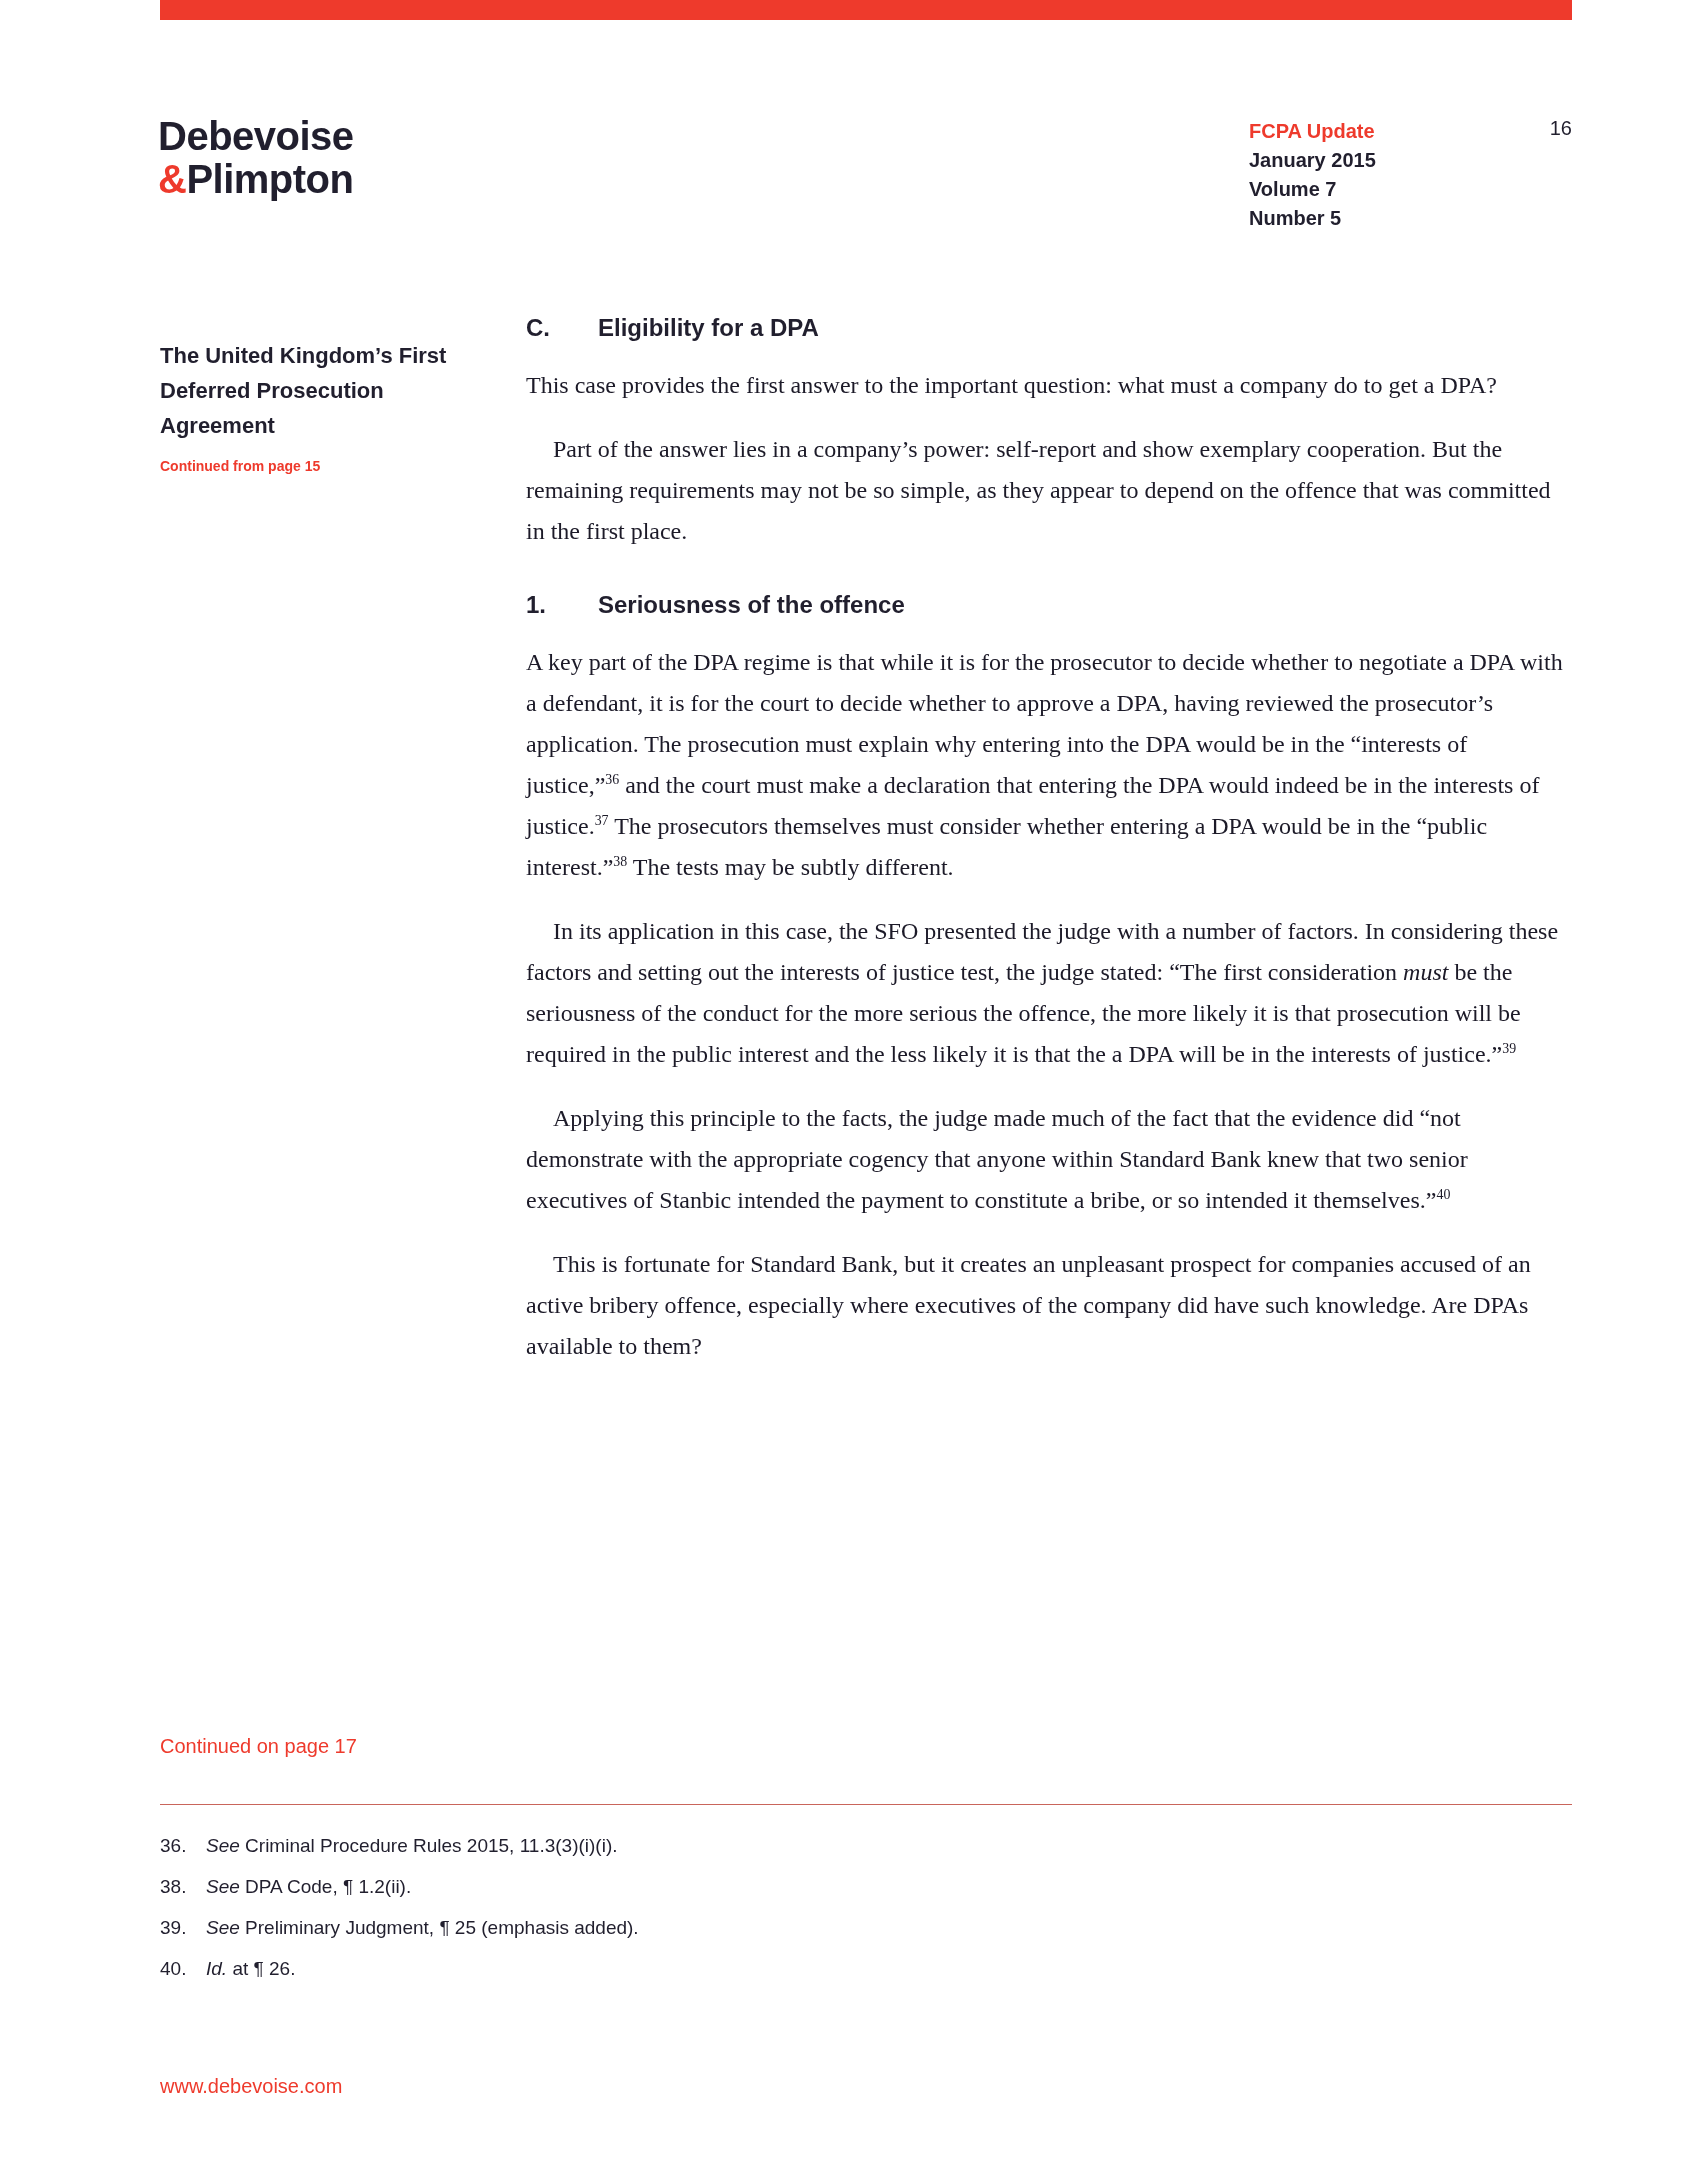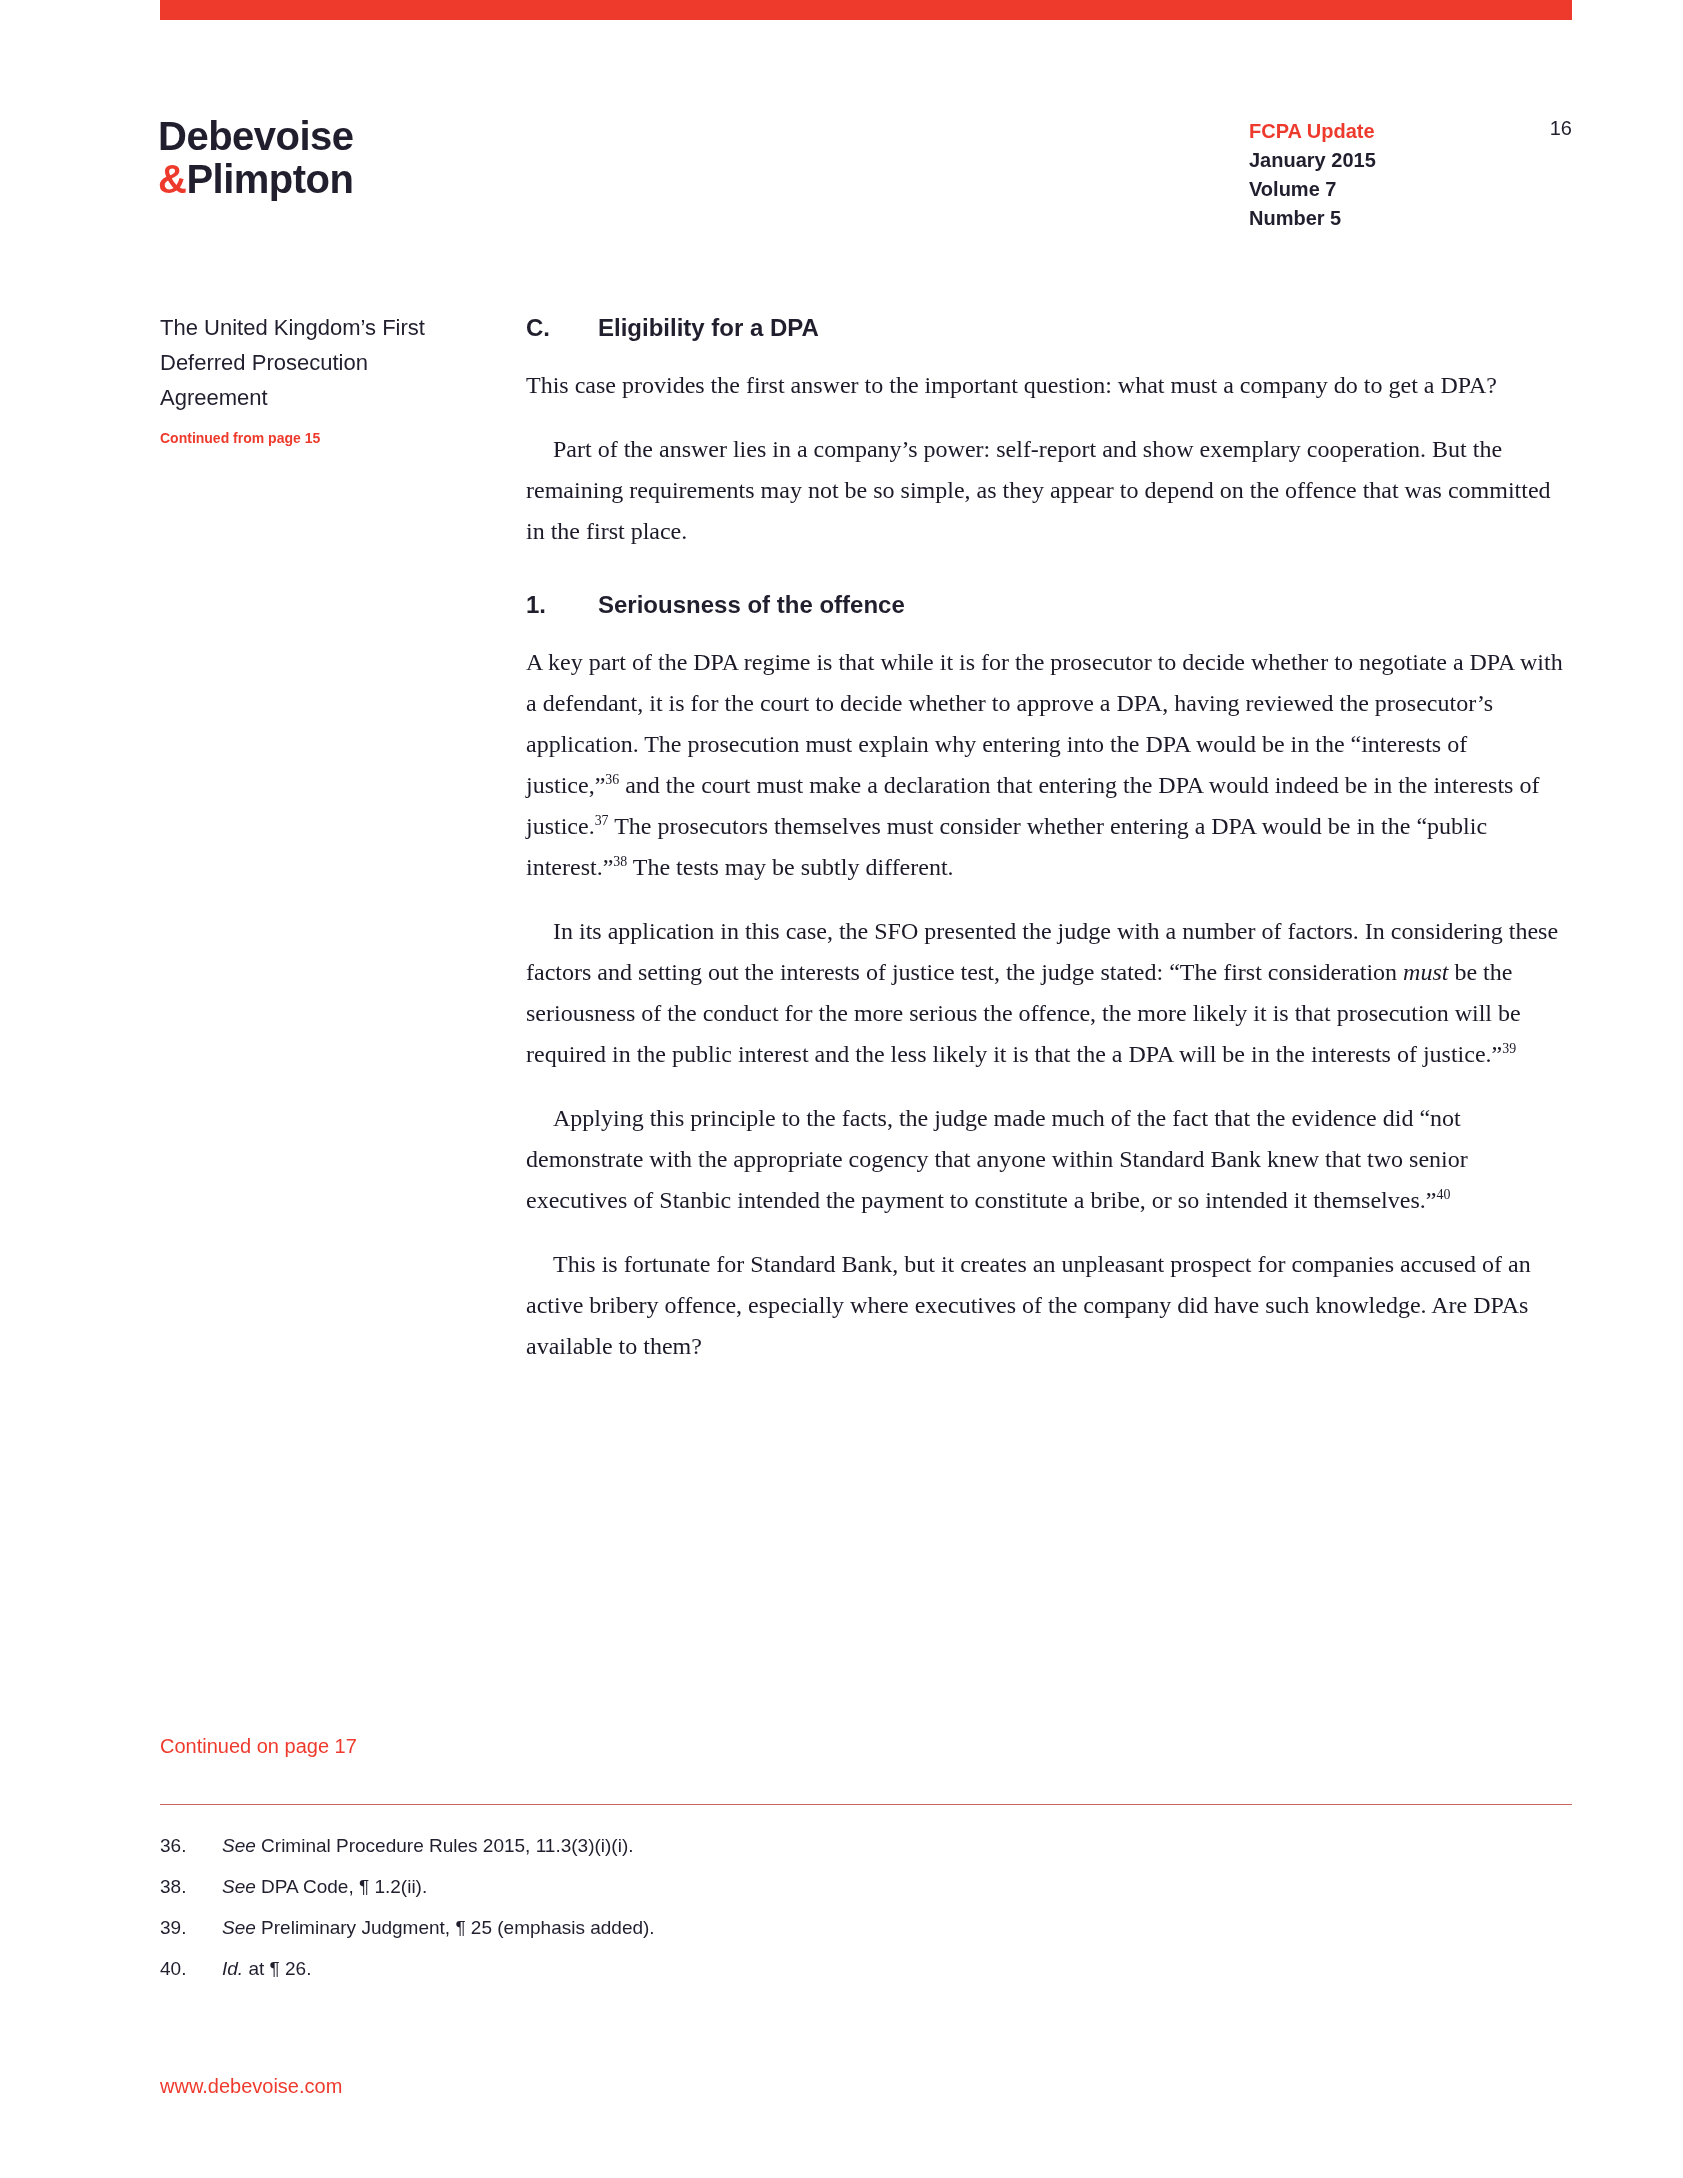--- a/index.html
+++ b/index.html
@@ -51,24 +51,25 @@
     font-size: 20px;
     font-weight: normal;
   }
 
   .sidebar {
     position: absolute;
     left: 160px; top: 310px;
     width: 307px;
   }
   .sidebar-title {
-    font-weight: normal;
+    font-weight: bold;
     font-size: 22px;
     line-height: 35px;
     color: var(--ink);
+    margin-top: 28px;
   }
   .sidebar-continued {
     margin-top: 10px;
     color: var(--accent);
     font-size: 14px;
     line-height: 26px;
     font-weight: bold;
   }
 
   .main {
@@ -115,21 +116,21 @@
   }
 
   .footnotes {
     position: absolute;
     left: 160px; top: 1834px;
     width: 1416px;
     font-size: 19px;
     line-height: 24px;
     color: var(--ink);
   }
-  .footnote { display: flex; margin-bottom: 17px; gap: 16px; }
+  .footnote { display: flex; margin-bottom: 17px; }
   .fn-num { width: 46px; flex: none; }
 
   .footer {
     position: absolute;
     left: 160px; top: 2075px;
     color: var(--accent);
     font-size: 20px;
     text-decoration: none;
   }
 </style>

